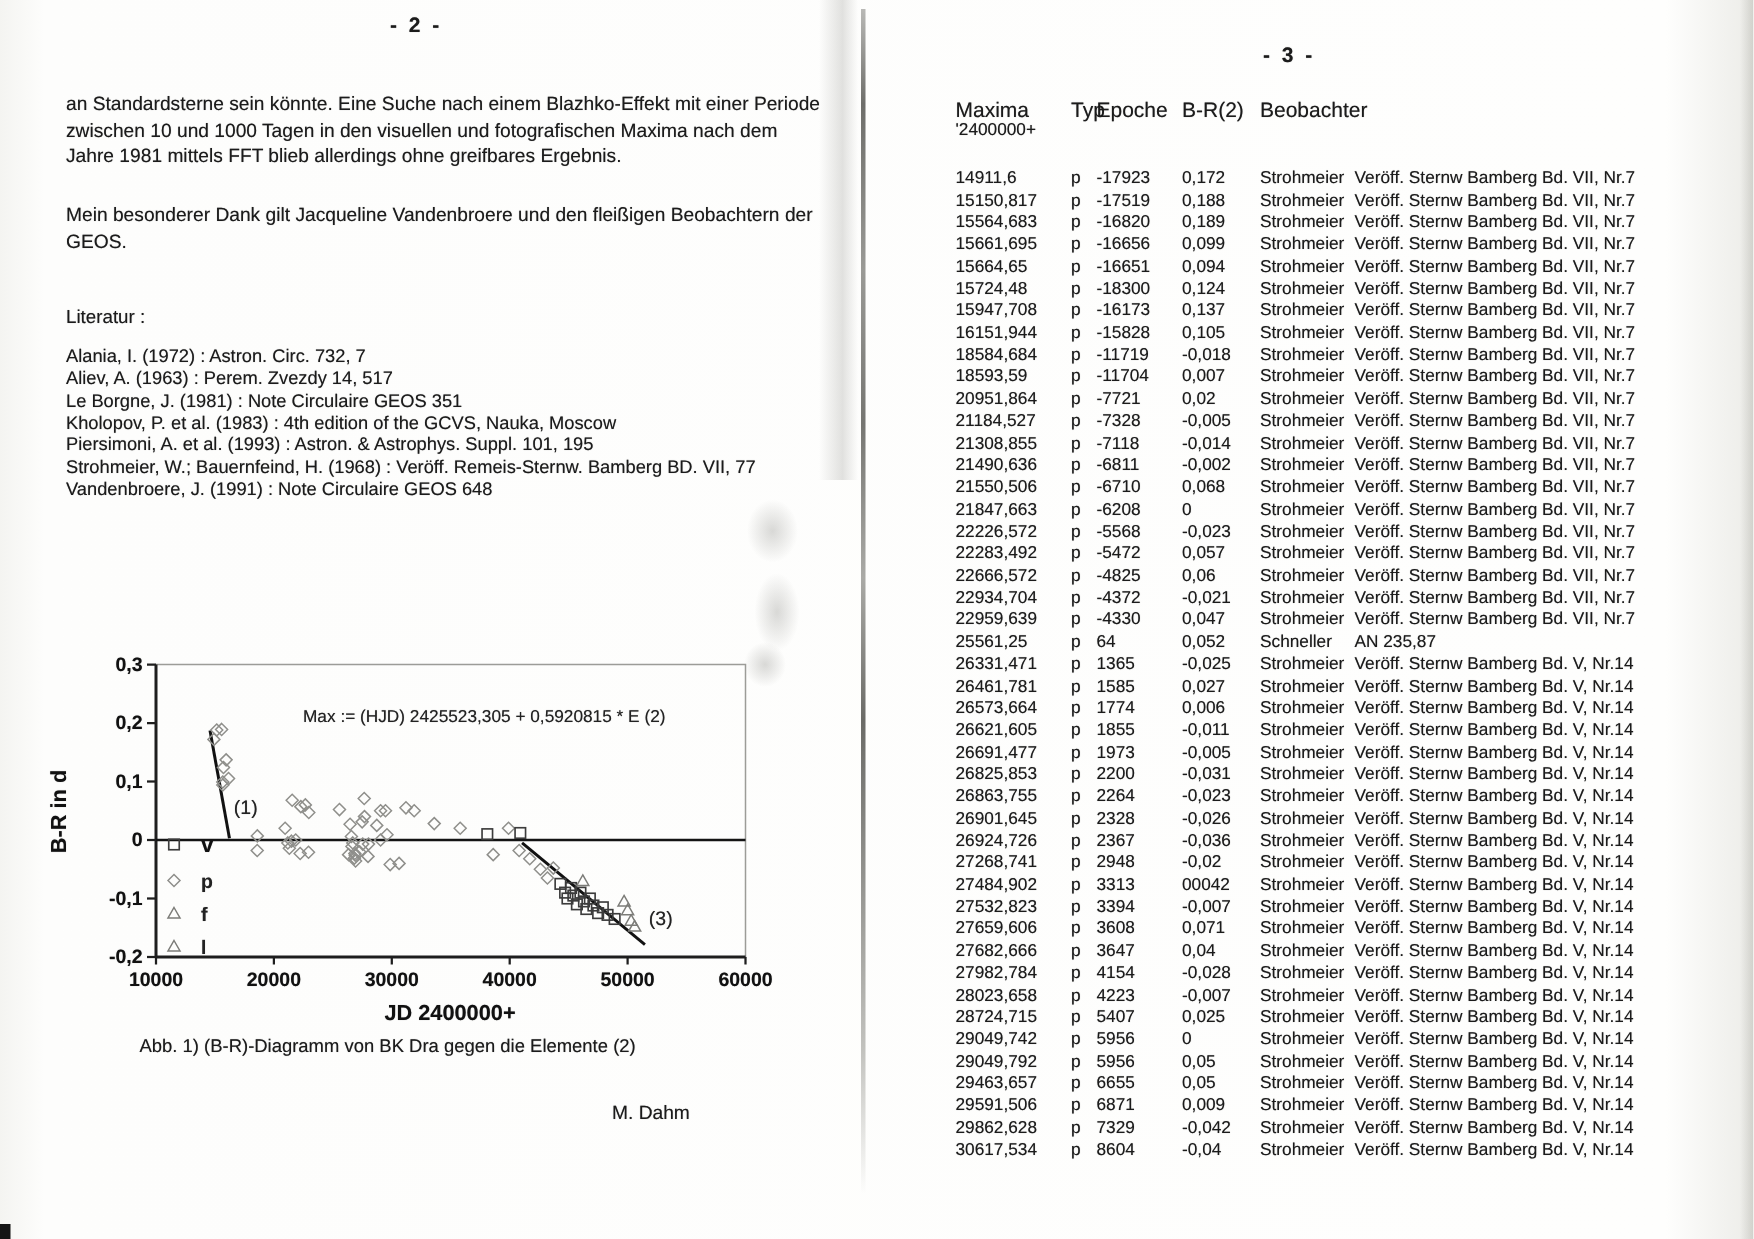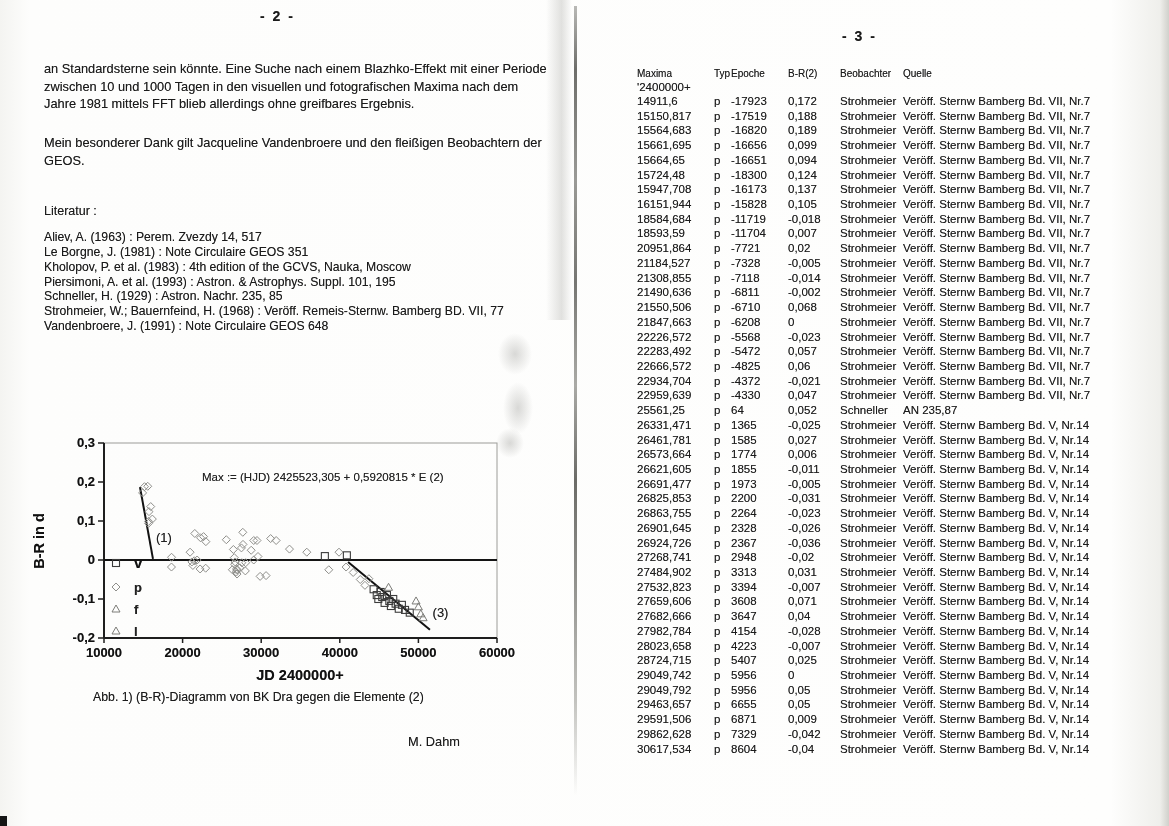--- a/index.html
+++ b/index.html
@@ -17,24 +17,24 @@
   #para1{left:44px;top:60px}
   #para2{left:44px;top:134px}
   #lit-head{left:44px;top:204px;font-size:12.5px}
   #refs{left:44px;top:230px;font-size:12.2px;line-height:14.85px;white-space:nowrap}
   #chart{left:30px;top:437px;width:505px;height:252px}
   #caption{left:93px;top:690px;font-size:12.3px}
   #signature{left:408px;top:734px;font-size:12.8px}
   
   #thead{left:637px;top:66px;width:528px}
   #thead-sub{left:637px;top:81px;font-size:11.5px}
-  #tbody{left:637px;top:94px;width:528px}
+  #tbody{left:637px;top:112px;width:528px}
   .trow{display:grid;grid-template-columns:77px 17px 57px 52px 63px auto;
         height:14.72px;line-height:14.72px;font-size:11.5px;white-space:nowrap}
-  .thr{height:15px;line-height:15px;font-size:10px}
+  .thr{height:15px;line-height:15px;font-size:14px}
   
   .tick{font-family:"Liberation Sans",sans-serif;font-weight:bold;font-size:13px;fill:#111}
   .axt{font-family:"Liberation Sans",sans-serif;font-weight:bold;font-size:14.5px;fill:#111}
   .ann{font-family:"Liberation Sans",sans-serif;font-size:11.5px;fill:#222}
   .lbl{font-family:"Liberation Sans",sans-serif;font-size:13px;fill:#222}
   .leg{font-family:"Liberation Sans",sans-serif;font-weight:bold;font-size:13px;fill:#222}
   .legv{font-family:"Liberation Sans",sans-serif;font-weight:bold;font-size:15px;fill:#111}
   
   #gutter-line{left:574px;top:6px;width:3px;height:790px;
       background:linear-gradient(to bottom,#b9b9b6 0%,#6e6e6a 8%,#9a9a96 22%,#767672 35%,
@@ -54,25 +54,25 @@
 <body>
 
 <div class="scan-bg"></div>
 
 <div>
   <div id="pn2" class="pagenum">-  2  -</div>
   <p id="para1" class="para">an Standardsterne sein könnte. Eine Suche nach einem Blazhko-Effekt mit einer Periode zwischen 10 und 1000 Tagen in den visuellen und fotografischen Maxima nach dem Jahre 1981 mittels FFT blieb allerdings ohne greifbares Ergebnis.</p>
   <p id="para2" class="para">Mein besonderer Dank gilt Jacqueline Vandenbroere und den fleißigen Beobachtern der GEOS.</p>
   <div id="lit-head" class="abs">Literatur :</div>
   <div id="refs" class="abs">
+      <div>Alania, I. (1972) : Astron. Circ. 732, 7</div>
       <div>Aliev, A. (1963) : Perem. Zvezdy 14, 517</div>
       <div>Le Borgne, J. (1981) : Note Circulaire GEOS 351</div>
       <div>Kholopov, P. et al. (1983) : 4th edition of the GCVS, Nauka, Moscow</div>
       <div>Piersimoni, A. et al. (1993) : Astron. &amp; Astrophys. Suppl. 101, 195</div>
-      <div>Schneller, H. (1929) : Astron. Nachr. 235, 85</div>
       <div>Strohmeier, W.; Bauernfeind, H. (1968) : Veröff. Remeis-Sternw. Bamberg BD. VII, 77</div>
       <div>Vandenbroere, J. (1991) : Note Circulaire GEOS 648</div>
     </div>
   <div id="chart" class="abs">
     <svg id="chart-svg" width="505" height="252">
         <rect x="74" y="6" width="393" height="195" fill="none" stroke="#9c9c98" stroke-width="1"></rect>
         <line x1="74" y1="6" x2="74" y2="201" stroke="#1e1e1e" stroke-width="2"></line>
         <line x1="74" y1="201" x2="467" y2="201" stroke="#1e1e1e" stroke-width="2"></line>
         <line x1="74" y1="201" x2="74" y2="206" stroke="#1e1e1e" stroke-width="1.5"></line>
         <text x="74" y="220" class="tick" text-anchor="middle">10000</text>
@@ -199,21 +199,20 @@
 </div>
 
 <div>
   <div id="pn3" class="pagenum">-  3  -</div>
   <div id="thead" class="abs trow thr">
     <span class="td">Maxima</span>
     <span class="td">Typ</span>
     <span class="td">Epoche</span>
     <span class="td">B-R(2)</span>
     <span class="td">Beobachter</span>
-    <span class="td">Quelle</span>
   </div>
   <div id="thead-sub" class="abs">'2400000+</div>
   <div id="tbody" class="abs">
       <div class="trow">
         <span class="td">14911,6</span>
         <span class="td">p</span>
         <span class="td">-17923</span>
         <span class="td">0,172</span>
         <span class="td">Strohmeier</span>
         <span class="td">Veröff. Sternw Bamberg Bd. VII, Nr.7</span>
@@ -463,21 +462,21 @@
         <span class="td">p</span>
         <span class="td">2948</span>
         <span class="td">-0,02</span>
         <span class="td">Strohmeier</span>
         <span class="td">Veröff. Sternw Bamberg Bd. V, Nr.14</span>
       </div>
       <div class="trow">
         <span class="td">27484,902</span>
         <span class="td">p</span>
         <span class="td">3313</span>
-        <span class="td">0,031</span>
+        <span class="td">00042</span>
         <span class="td">Strohmeier</span>
         <span class="td">Veröff. Sternw Bamberg Bd. V, Nr.14</span>
       </div>
       <div class="trow">
         <span class="td">27532,823</span>
         <span class="td">p</span>
         <span class="td">3394</span>
         <span class="td">-0,007</span>
         <span class="td">Strohmeier</span>
         <span class="td">Veröff. Sternw Bamberg Bd. V, Nr.14</span>

